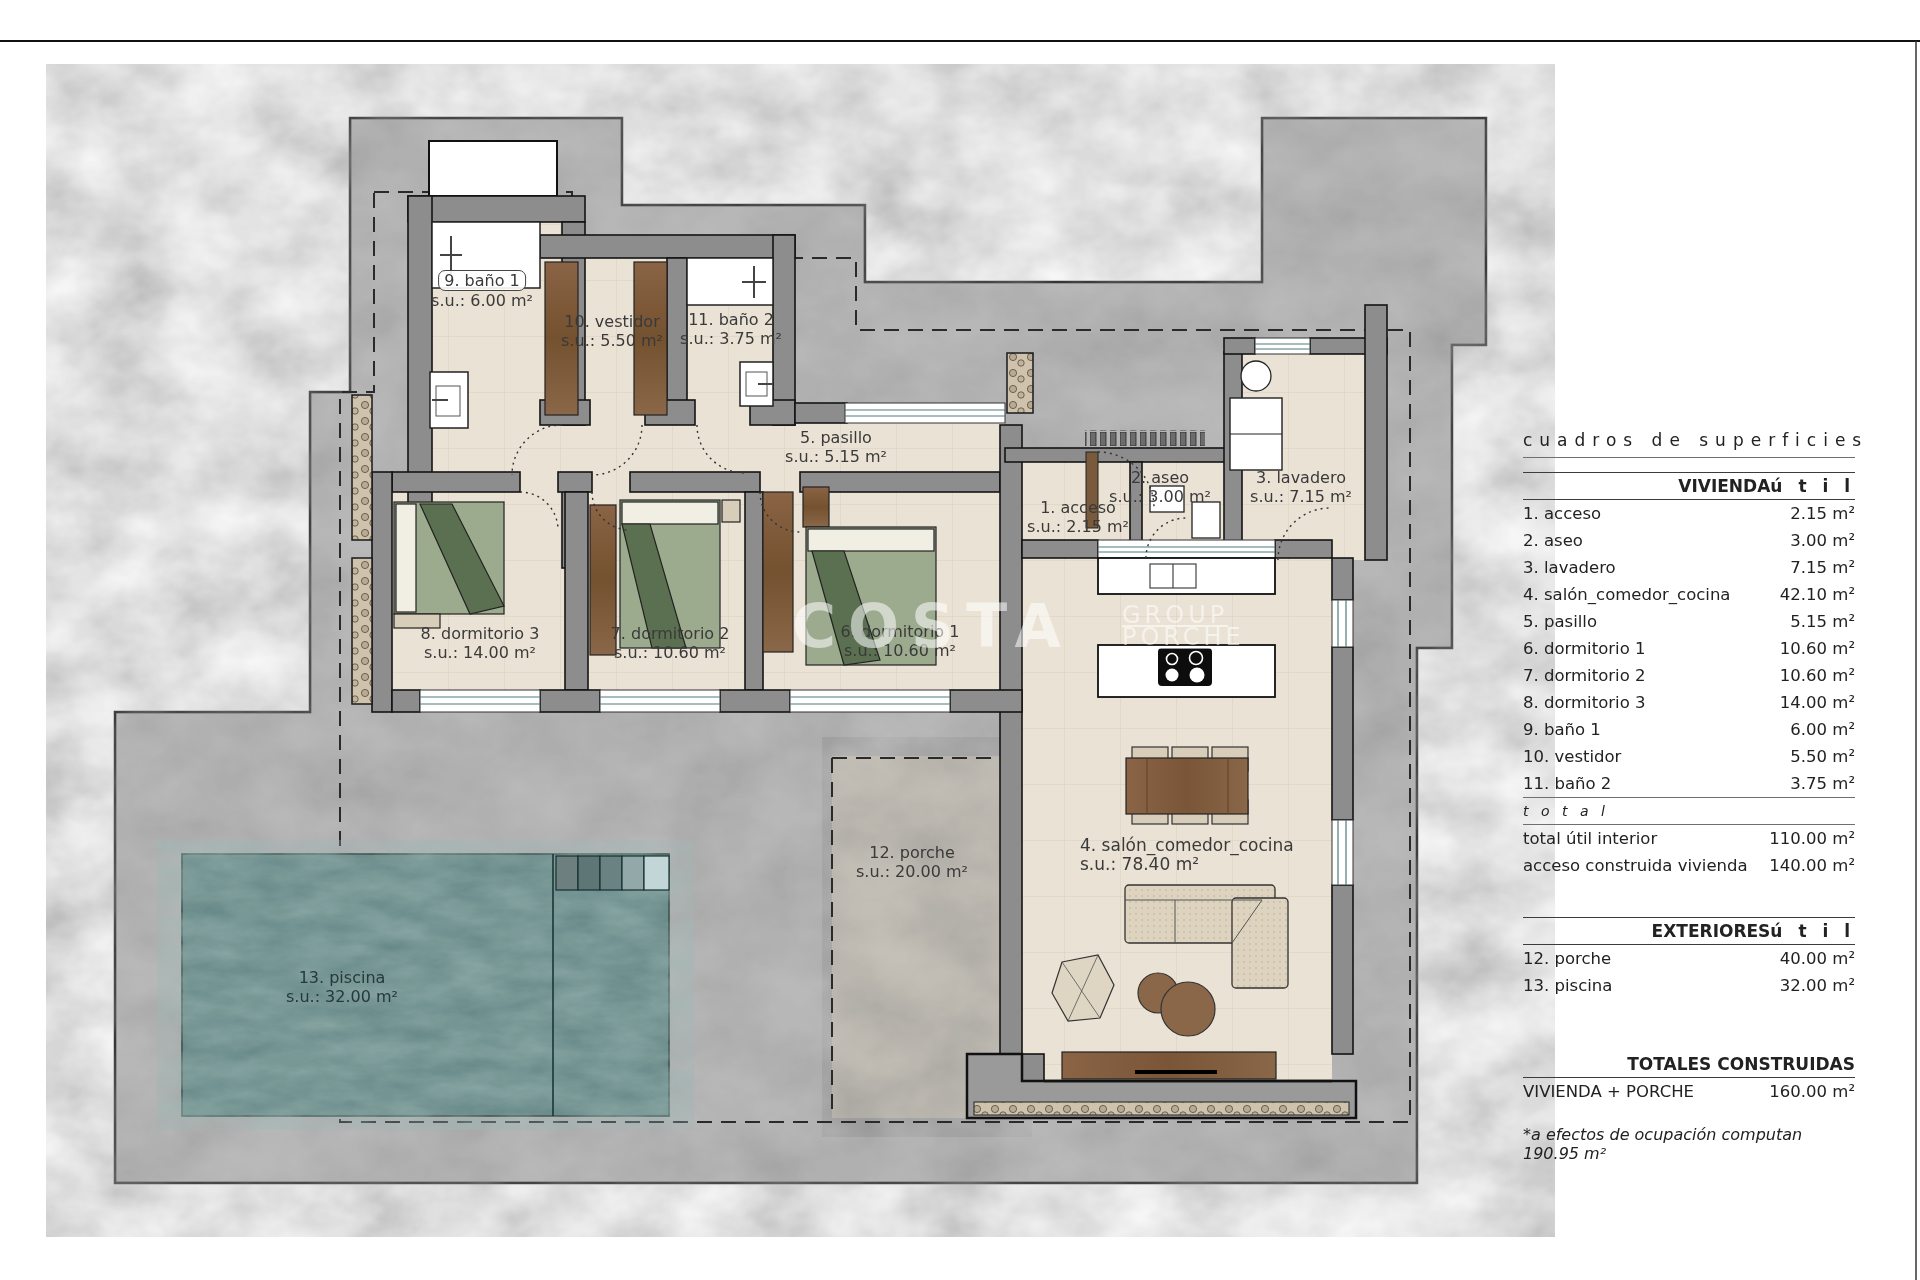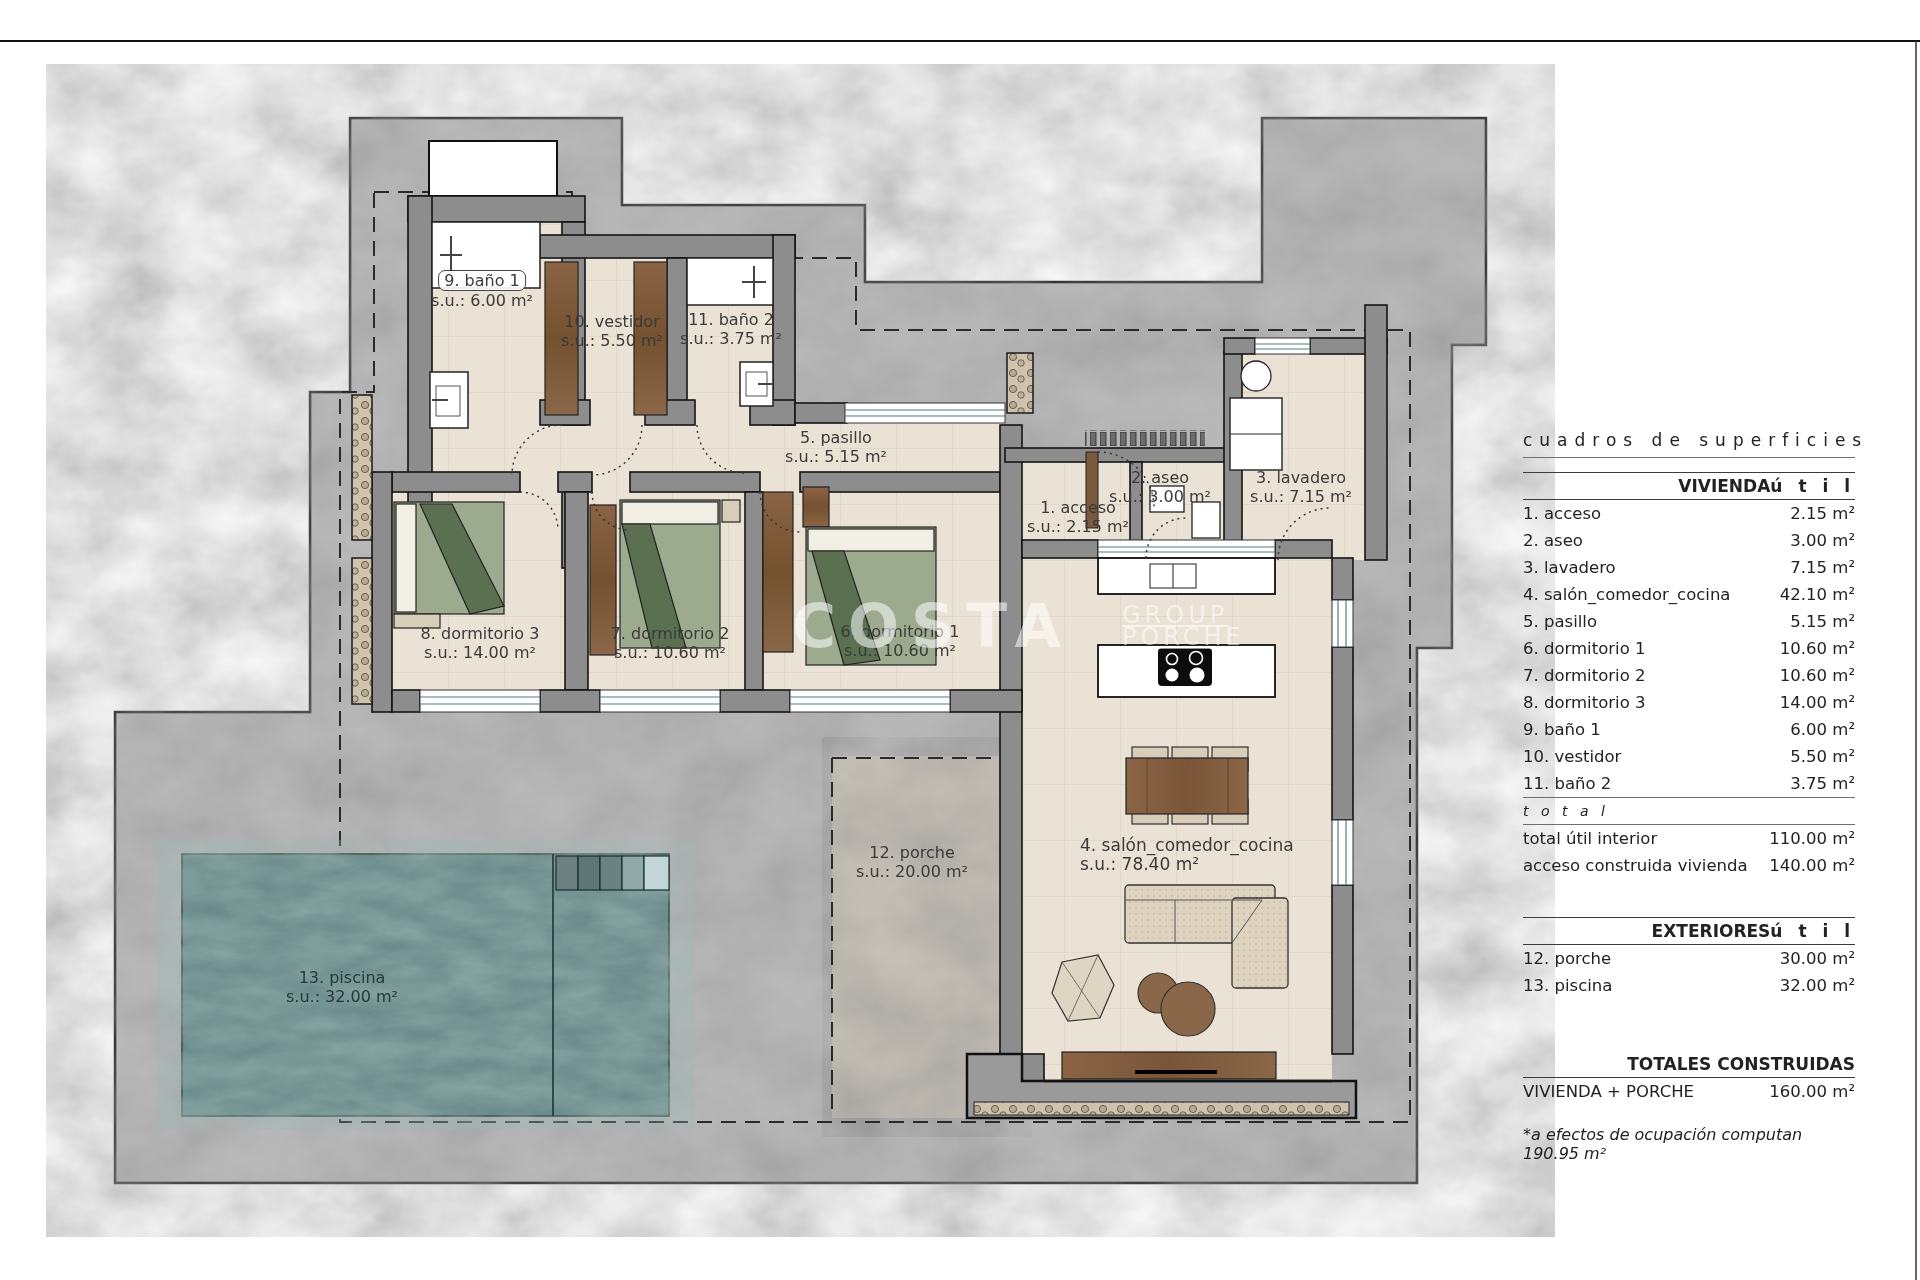--- a/index.html
+++ b/index.html
@@ -459,21 +459,21 @@
 
     <div style="height:38px"></div>
     <hr class="rule">
     <div class="thead">
       <span>EXTERIORES</span>
       <span class="unit">ú  t  i  l</span>
     </div>
     <hr class="rule">
     <div class="trow">
         <span>12. porche</span>
-        <span class="val">30.00 m²</span>
+        <span class="val">40.00 m²</span>
       </div>
     <div class="trow">
         <span>13. piscina</span>
         <span class="val">32.00 m²</span>
       </div>
 
     <div style="height:52px"></div>
     <div class="thead">
       <span>TOTALES CONSTRUIDAS</span>
     </div>

